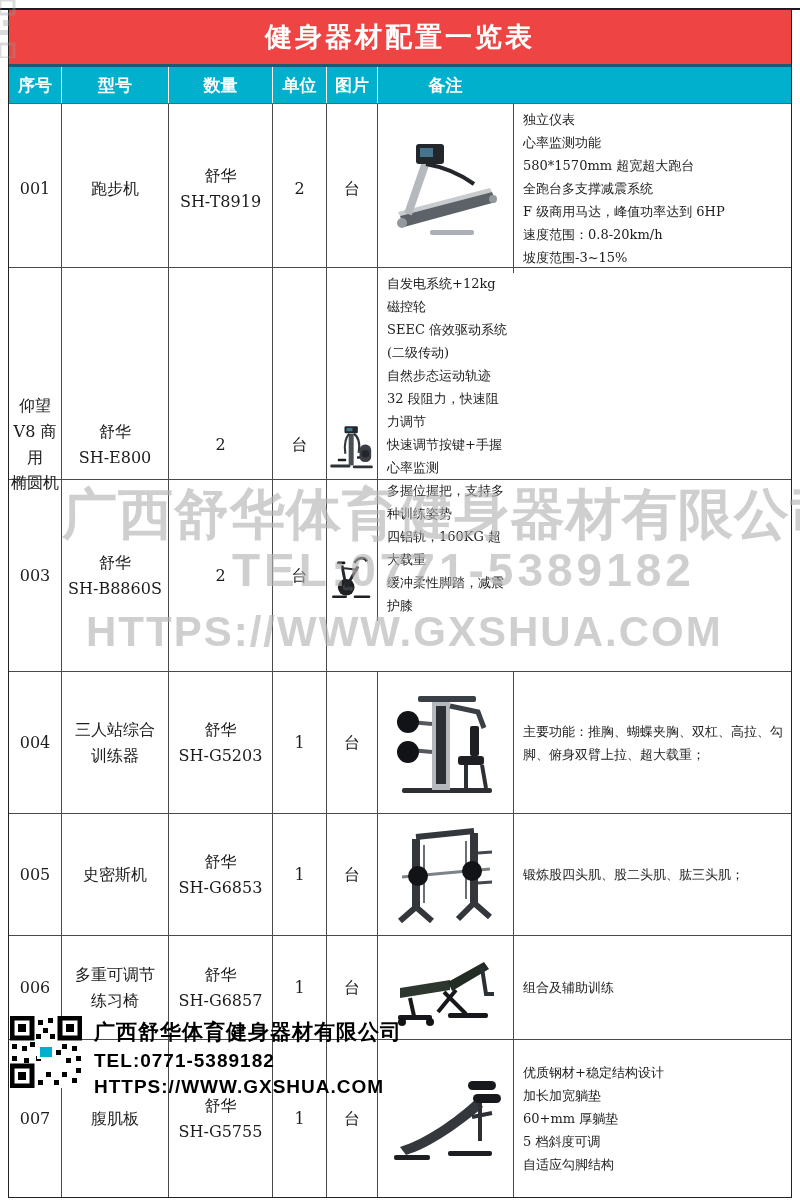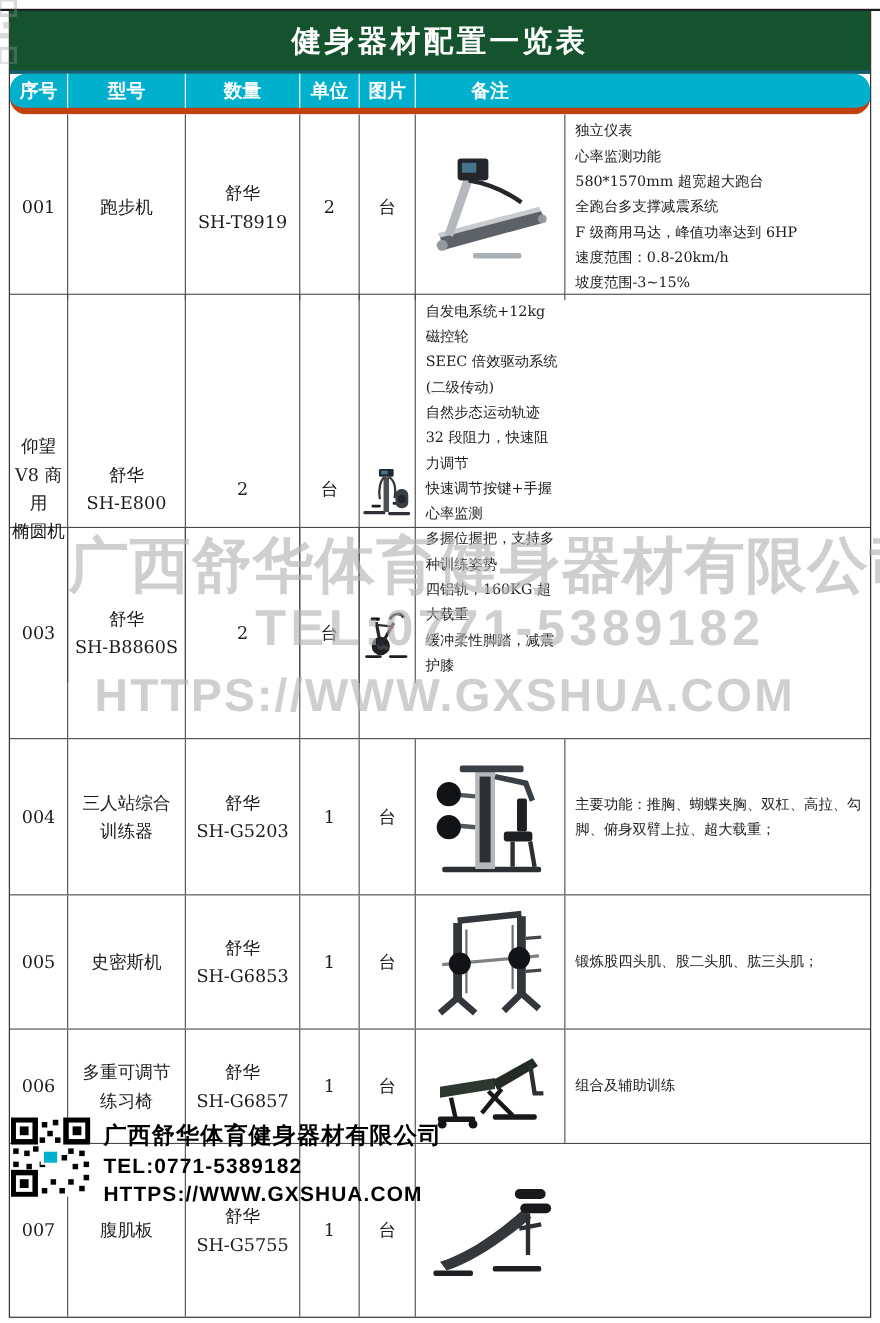--- a/index.html
+++ b/index.html
@@ -1,25 +1,25 @@
 <!DOCTYPE html>
 <html><head>
 <meta charset="utf-8">
 <style>
   * { margin:0; padding:0; box-sizing:border-box; }
   html,body { width:800px; height:1203px; background:#ffffff; overflow:hidden; position:relative;
               font-family:"DejaVu Serif","Liberation Serif",serif; color:#1c1c1c; }
   .topline { position:absolute; left:0; top:8px; width:800px; height:2px; background:#1a1a1a; }
   .sheet { position:absolute; left:8px; top:9px; width:784px; border:1px solid #222; }
-  .title-bar { height:57px; background:#14532d; display:flex; align-items:center; justify-content:center;
+  .title-bar { height:57px; background:#ef4444; display:flex; align-items:center; justify-content:center;
                border-bottom:3px solid #175d74; }
   .title-bar span { color:#fff; font-size:27px; font-weight:bold; letter-spacing:3px;
                     font-family:"Liberation Sans","DejaVu Sans",sans-serif; }
   .grid { display:grid; grid-template-columns:52px 107px 104px 54px 51px 136px 1fr; }
-  .head-row { height:37px; background:#00b0cd; border-bottom:6px solid #c2410c;border-radius:15px; }
+  .head-row { height:37px; background:#00b0cd; border-bottom:1px solid #c2410c; }
   .head-cell { display:flex; align-items:center; justify-content:center; color:#fff; font-size:17px;
                font-weight:bold; font-family:"Liberation Sans","DejaVu Sans",sans-serif; }
   .head-cell + .head-cell { border-left:1px solid #ffffff; }
   .row { border-bottom:1px solid #4a4a4a; }
   .row:last-child { border-bottom:none; }
   .cell { display:flex; align-items:center; justify-content:center; text-align:center;
           font-size:16px; white-space:pre-line; line-height:1.6; }
   .cell + .cell { border-left:1px solid #4a4a4a; }
   .remarks { justify-content:flex-start; text-align:left; padding:4px 4px 4px 9px;
              font-size:13px; line-height:23px; }
@@ -226,20 +226,25 @@
     <div class="cell img-cell">
       <svg width="120" height="104" viewBox="0 0 120 104">
         <path d="M14,80 C40,72 68,52 90,32 L97,40 C76,58 46,80 20,88 Z" fill="#34383d"></path>
         <rect x="82" y="14" width="28" height="9" rx="4.5" fill="#17191c"></rect>
         <rect x="87" y="27" width="28" height="9" rx="4.5" fill="#17191c"></rect>
         <path d="M94,36 L94,74 M86,50 L106,46" stroke="#2c2f33" stroke-width="4"></path>
         <rect x="62" y="84" width="44" height="5" rx="2" fill="#1d1f23"></rect>
         <rect x="8" y="88" width="36" height="5" rx="2" fill="#1d1f23"></rect>
       </svg>
     </div>
+    <div class="cell remarks">优质钢材+稳定结构设计
+加长加宽躺垫
+60+mm 厚躺垫
+5 档斜度可调
+自适应勾脚结构</div>
   </div>
 
 </div>
 
 
 <div class="wm wm-company">广西舒华体育健身器材有限公司</div>
 <div class="wm wm-tel">TEL:0771-5389182</div>
 <div class="wm wm-url">HTTPS://WWW.GXSHUA.COM</div>
 <svg class="wm-qr" width="16" height="58" viewBox="0 0 16 58">
   <rect x="0" y="0" width="14" height="14" fill="none" stroke="#9a9a9a" stroke-width="3"></rect>

